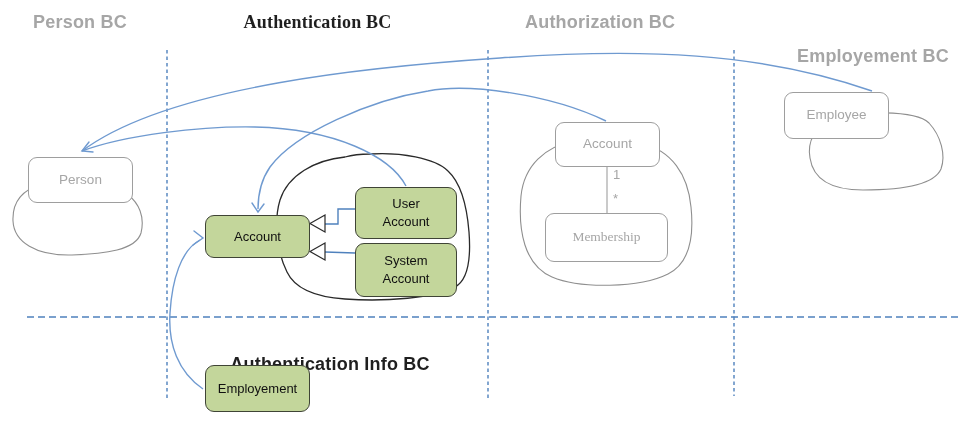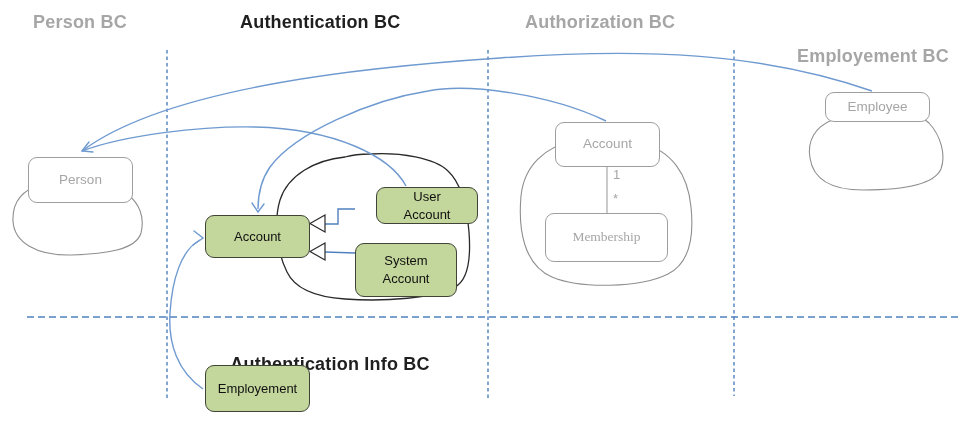--- a/index.html
+++ b/index.html
@@ -76,36 +76,36 @@
 
     <path class="inherit-line" d="M325,224 L338,224 L338,209 L355,209"></path>
     <path class="inherit-line" d="M325,252 L355,253"></path>
     <polygon class="inherit-tri" points="310,223.5 325,215 325,232"></polygon>
     <polygon class="inherit-tri" points="310,251.5 325,243 325,260"></polygon>
 
     <line class="assoc" x1="607" y1="167" x2="607" y2="213"></line>
   </svg>
 
   <div class="bc-header muted" style="left:25px;top:12px;width:110px;">Person BC</div>
-  <div class="bc-header active" style="left:240px;top:12px;width:155px;">Authentication BC</div>
+  <div class="bc-header active" style="left:240px;top:12px;width:155px;font-family:Liberation Serif, serif;">Authentication BC</div>
   <div class="bc-header muted" style="left:525px;top:12px;width:150px;">Authorization BC</div>
   <div class="bc-header muted" style="left:797px;top:12px;width:150px;margin-top:34px;">Employement BC</div>
   <div class="bc-header active" style="left:230px;top:354px;width:200px;">Authentication Info BC</div>
 
   <div class="node gray" style="left:28px;top:157px;width:105px;height:46px;">Person</div>
   <div class="node green" style="left:205px;top:215px;width:105px;height:43px;">Account</div>
-  <div class="node green" style="left:376px;top:187px;width:102px;height:37px;align-items:center;">
+  <div class="node green" style="left:355px;top:187px;width:102px;height:52px;align-items:center;">
     <span>User</span>
     <span>Account</span>
   </div>
   <div class="node green" style="left:355px;top:243px;width:102px;height:54px;">
     <span>System</span>
     <span>Account</span>
   </div>
   <div class="node gray" style="left:555px;top:122px;width:105px;height:45px;">Account</div>
   <div class="node gray" style="left:545px;top:213px;width:123px;height:49px;font-family:Liberation Serif, serif;">Membership</div>
-  <div class="node gray" style="left:825px;top:92px;width:105px;height:30px;">Employee</div>
+  <div class="node gray" style="left:784px;top:92px;width:105px;height:47px;">Employee</div>
   <div class="node green" style="left:205px;top:365px;width:105px;height:47px;">Employement</div>
 
   <div class="mult" style="left:613px;top:167px;">1</div>
   <div class="mult" style="left:613px;top:191px;">*</div>
 
 </div>
 
 </body></html>

